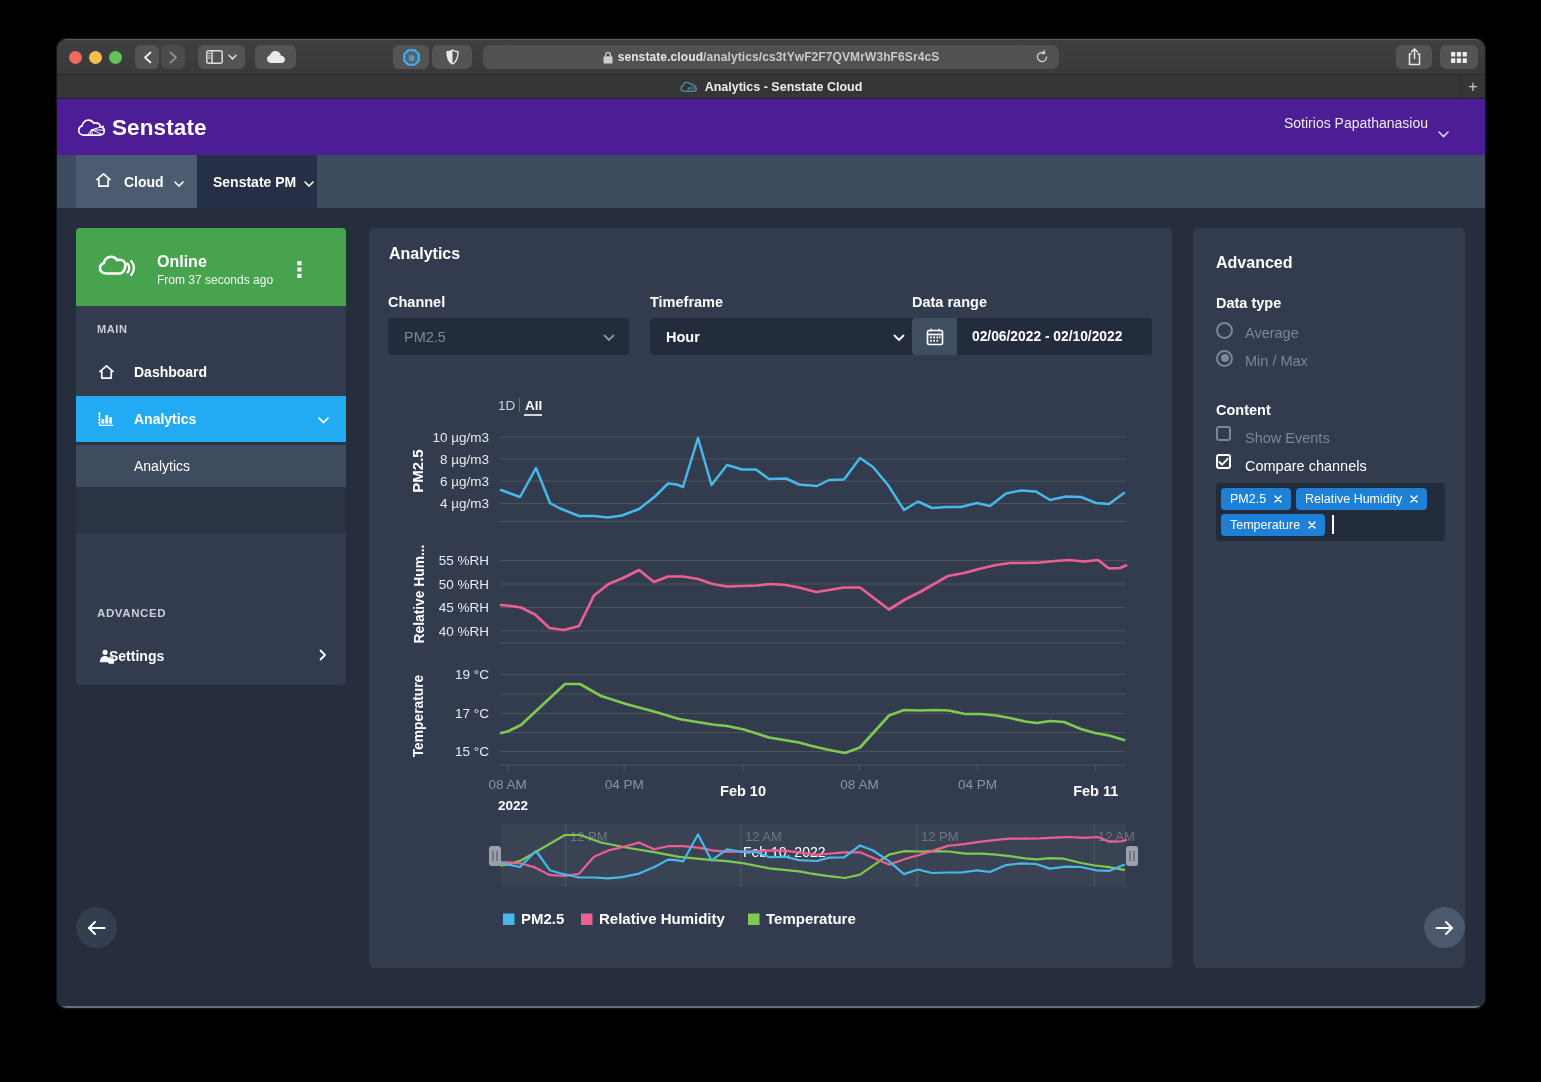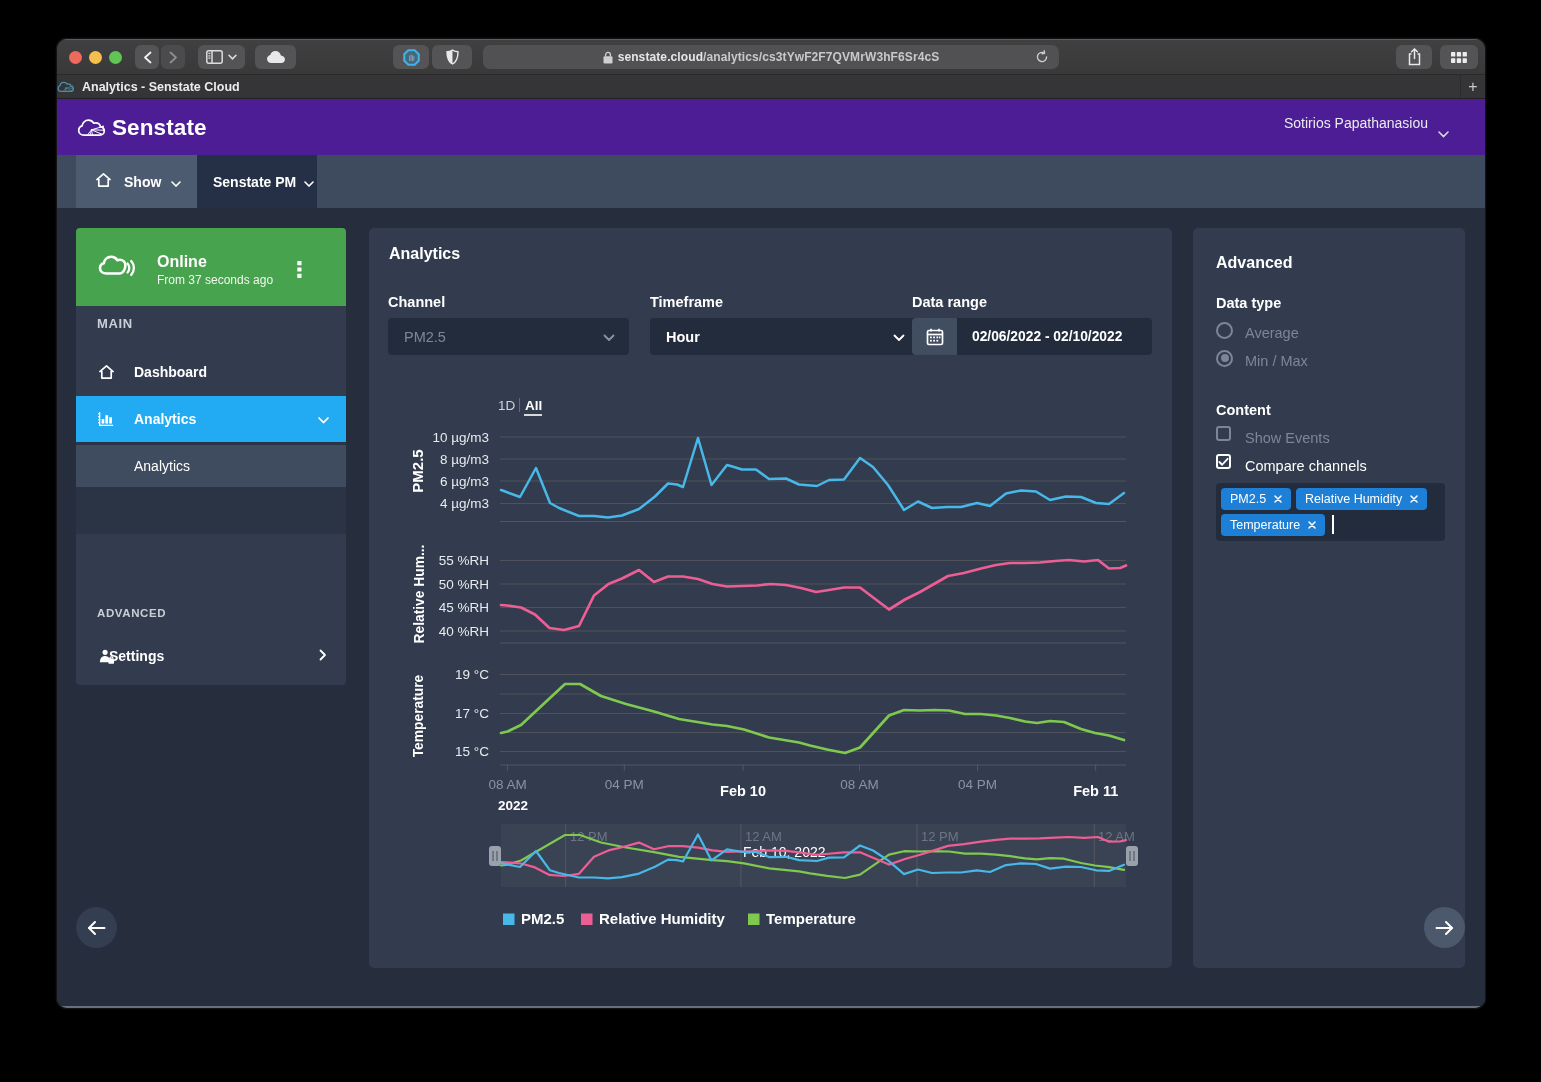--- a/index.html
+++ b/index.html
@@ -107,21 +107,21 @@
           <rect x="5.8" y="0" width="4.3" height="4.6" rx="0.7"></rect>
           <rect x="11.6" y="0" width="4.3" height="4.6" rx="0.7"></rect>
           <rect x="0" y="6.3" width="4.3" height="4.6" rx="0.7"></rect>
           <rect x="5.8" y="6.3" width="4.3" height="4.6" rx="0.7"></rect>
           <rect x="11.6" y="6.3" width="4.3" height="4.6" rx="0.7"></rect>
         </svg>
       </div>
   </div>
 
   <div id="tabbar">
-    <div style="position:absolute; left:0; top:0; width:100%; height:23px; display:flex; align-items:center; justify-content:flex-start; gap:7px; color:#ececec; font-size:12.5px; font-weight:bold;">
+    <div style="position:absolute; left:0; top:0; width:100%; height:23px; display:flex; align-items:center; justify-content:center; gap:7px; color:#ececec; font-size:12.5px; font-weight:bold;">
       <svg width="18" height="12" viewBox="0 0 30 20" fill="none">
 <path d="M7.6 17.2 C4.3 17.2 1.7 15.1 1.7 12.4 C1.7 10.3 3.1 8.5 5.1 7.9 C5.4 4.7 8.1 2.2 11.4 2.2 C13.7 2.2 15.7 3.4 16.8 5.2 C17.4 5 18 4.8 18.7 4.8 C21.1 4.8 23.1 6.5 23.4 8.8 C25.6 9.1 27.3 10.9 27.3 13 C27.3 15.3 25.3 17.2 22.8 17.2 Z" stroke="#4e8ea4" stroke-width="2.2" stroke-linejoin="round"></path>
 <path d="M14.5 11.8 L25.6 8.6 M14.5 11.8 L26.3 12.2 M14.5 11.8 L23.4 15.6" stroke="#4e8ea4" stroke-width="1.0" stroke-linecap="round"></path>
 <path d="M14.5 11.8 L10.6 16.8 M14.5 11.8 L12.9 17.4 M14.5 11.8 L15.6 17.4" stroke="#4e8ea4" stroke-width="0.9" stroke-linecap="round"></path>
 <circle cx="26" cy="8.5" r="1.0" fill="#4e8ea4"></circle>
           <circle cx="26.7" cy="12.3" r="1.0" fill="#4e8ea4"></circle>
           <circle cx="23.8" cy="15.9" r="1.0" fill="#4e8ea4"></circle>
 </svg>
       <span>Analytics - Senstate Cloud</span>
     </div>
@@ -143,21 +143,21 @@
       <div class="abs" style="right:36px; top:25px; color:#d6d9de;"><svg width="11" height="7" viewBox="0 0 11 7" fill="none">
             <path d="M1 1 L5.5 5.5 L10 1" stroke="currentColor" stroke-width="1.6" stroke-linecap="round"></path>
           </svg></div>
     </div>
     <div id="appnav">
       <div class="navtab" style="left:19px; width:121px; background:#4d5b70;">
         <span style="margin-left:19px"><svg width="17" height="16" viewBox="0 0 18 17" fill="none">
               <path d="M2 8 L9 2 L16 8" stroke="#fff" stroke-width="1.8" stroke-linejoin="round" stroke-linecap="round"></path>
               <path d="M4 7.5 V15 H14 V7.5" stroke="#fff" stroke-width="1.8" stroke-linejoin="round"></path>
             </svg></span>
-        <span style="margin-left:12px">Show</span>
+        <span style="margin-left:12px">Cloud</span>
         <span style="margin-left:10px; color:#fff"><svg width="10" height="6" viewBox="0 0 10 6" fill="none">
               <path d="M1 1 L5 5 L9 1" stroke="#fff" stroke-width="1.6" stroke-linecap="round"></path>
             </svg></span>
       </div>
       <div class="navtab" style="left:140px; width:120px; background:#252f45;">
         <span style="margin-left:16px">Senstate PM</span>
         <span style="margin-left:8px"><svg width="10" height="6" viewBox="0 0 10 6" fill="none">
               <path d="M1 1 L5 5 L9 1" stroke="#fff" stroke-width="1.6" stroke-linecap="round"></path>
             </svg></span>
       </div>
@@ -173,21 +173,21 @@
 <path d="M33.2 9 A 10.5 10.5 0 0 1 33.2 23" stroke="#fff" stroke-width="2.3" stroke-linecap="round"></path>
 </svg></div>
           <div class="abs" style="left:81px; top:25px; color:#fff; font-size:16px; font-weight:bold;">Online</div>
           <div class="abs" style="left:81px; top:45px; color:rgba(255,255,255,0.92); font-size:12px;">From 37 seconds ago</div>
           <div class="abs" style="left:221px; top:33px;"><svg width="5" height="17" viewBox="0 0 5 17" fill="#fff">
                 <rect x="0.3" y="0" width="4.2" height="4.2" rx="0.5"></rect>
                 <rect x="0.3" y="6.4" width="4.2" height="4.2" rx="0.5"></rect>
                 <rect x="0.3" y="12.8" width="4.2" height="4.2" rx="0.5"></rect>
               </svg></div>
         </div>
-        <div class="abs" style="left:21px; top:88px; color:#c9cfd8; font-size:13px; font-weight:bold; letter-spacing:0.6px;">MAIN</div>
+        <div class="abs" style="left:21px; top:95px; color:#c9cfd8; font-size:11px; font-weight:bold; letter-spacing:0.6px;">MAIN</div>
         <div class="sitem" style="top:121px;">
             <span class="sicon">
               <svg width="17" height="16" viewBox="0 0 18 17" fill="none">
                 <path d="M2 8 L9 2 L16 8" stroke="#fff" stroke-width="1.8" stroke-linejoin="round" stroke-linecap="round"></path>
                 <path d="M4 7.5 V15 H14 V7.5" stroke="#fff" stroke-width="1.8" stroke-linejoin="round"></path>
               </svg>
             </span>
             <span style="margin-left:58px">Dashboard</span>
           </div>
         <div class="sitem" style="top:168px; background:#22aaf2;">

